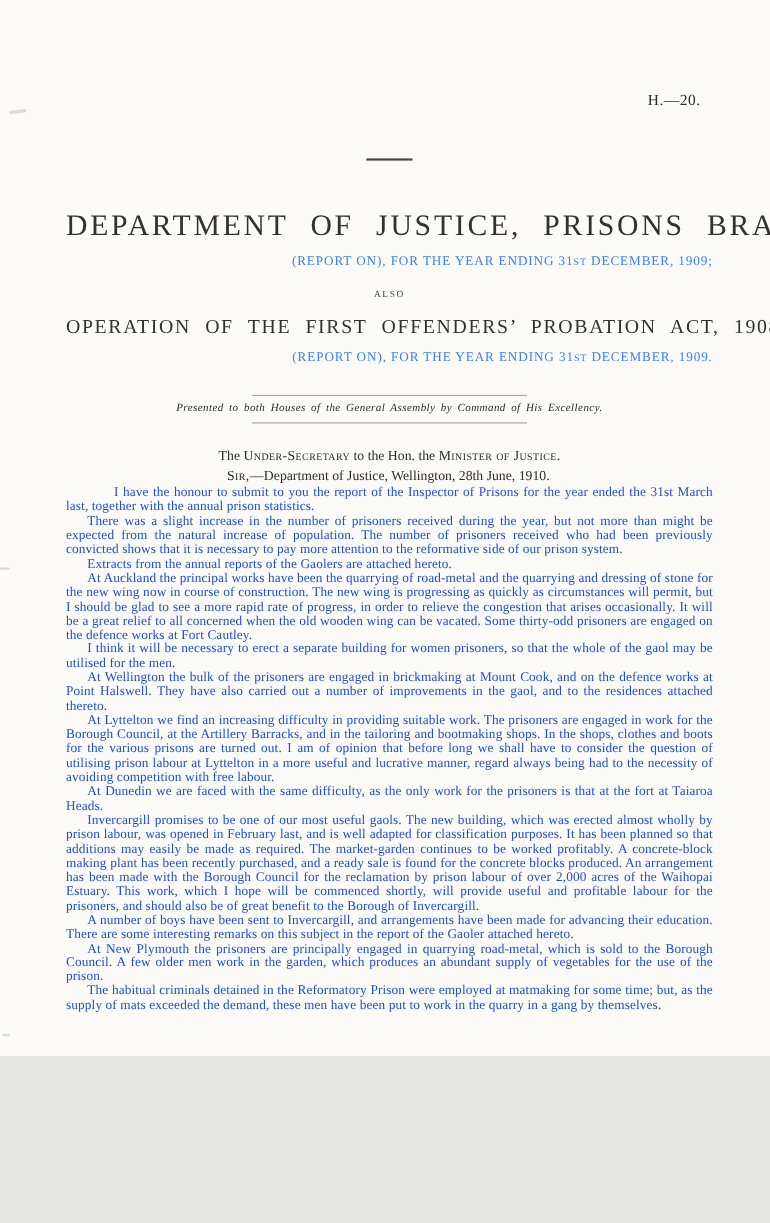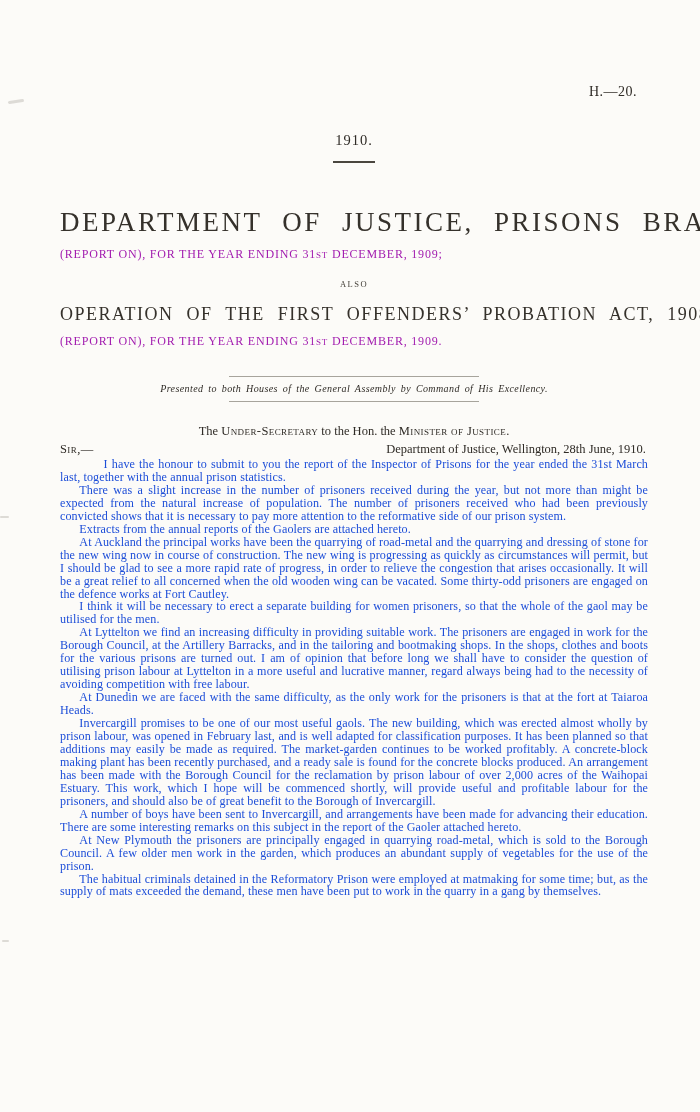--- a/index.html
+++ b/index.html
@@ -4,21 +4,21 @@
 <style>
   html, body {
     margin: 0;
     padding: 0;
     background: #e8e8e6;
     font-family: "Liberation Serif", "DejaVu Serif", serif;
   }
   .page {
     position: relative;
     width: 700px;
-    height: 1112px;
+    height: 960px;
     margin: 0 auto;
     background: #fcfbf8;
     color: #2f2b26;
     box-sizing: border-box;
     padding: 132px 52px 0 60px;
     overflow: hidden;
     -webkit-font-smoothing: antialiased;
   }
   .doc-ref {
     position: absolute;
@@ -49,25 +49,25 @@
     margin: 44px 0 0 0;
     text-align: center;
     font-size: 27px;
     font-weight: normal;
     letter-spacing: 2.5px;
     word-spacing: 11px;
     white-space: nowrap;
     color: #35312b;
   }
   .subtitle {
-    text-align: left;
+    text-align: right;
     font-size: 12px;
     letter-spacing: 0.8px;
     margin-top: 9px;
-    color: #a21caf;
+    color: #3b82f6;
   }
   .subtitle .ord {
     font-size: 0.75em;
   }
   .also {
     text-align: center;
     font-size: 8.5px;
     letter-spacing: 1.5px;
     margin-top: 17px;
     color: #45413a;
@@ -98,21 +98,21 @@
     margin: 6px 0 7px 0;
   }
   .addressee {
     text-align: center;
     font-size: 12.5px;
     margin-top: 22px;
   }
   .sc { font-variant: small-caps; letter-spacing: 0.4px; }
   .salutation-row {
     display: flex;
-    justify-content: space-between;
+    justify-content: center;
     align-items: baseline;
     font-size: 12.5px;
     margin-top: 3px;
   }
   .dateline { padding-right: 2px; }
   .body-text {
     margin-top: 1px;
     font-size: 12.1px;
     line-height: 12.95px;
     text-align: justify;
@@ -138,21 +138,20 @@
 <body>
 
 <div class="page">
 
   <div class="smudge smudge-1"></div>
   <div class="smudge smudge-2"></div>
   <div class="smudge smudge-3"></div>
 
   <div class="doc-ref">H.—20.</div>
 
-  <div class="year">1910.</div>
   <hr class="rule-short">
 
   <h1 class="main-title">DEPARTMENT OF JUSTICE, PRISONS BRANCH</h1>
 
   <div class="subtitle"><span>(REPORT ON), FOR THE YEAR ENDING 31</span><span class="ord">ST</span><span> DECEMBER, 1909;</span></div>
 
   <div class="also">ALSO</div>
 
   <h2 class="secondary-title">OPERATION OF THE FIRST OFFENDERS’ PROBATION ACT, 1908</h2>
 
@@ -168,20 +167,21 @@
     <span class="sc">Sir,—</span>
     <span class="dateline">Department of Justice, Wellington, 28th June, 1910.</span>
   </div>
 
   <div class="body-text">
     <p class="para first">I have the honour to submit to you the report of the Inspector of Prisons for the year ended the 31st March last, together with the annual prison statistics.</p>
     <p class="para">There was a slight increase in the number of prisoners received during the year, but not more than might be expected from the natural increase of population.  The number of prisoners received who had been previously convicted shows that it is necessary to pay more attention to the reformative side of our prison system.</p>
     <p class="para">Extracts from the annual reports of the Gaolers are attached hereto.</p>
     <p class="para">At Auckland the principal works have been the quarrying of road-metal and the quarrying and dressing of stone for the new wing now in course of construction.  The new wing is progressing as quickly as circumstances will permit, but I should be glad to see a more rapid rate of progress, in order to relieve the congestion that arises occasionally.   It will be a great relief to all concerned when the old wooden wing can be vacated.  Some thirty-odd prisoners are engaged on the defence works at Fort Cautley.</p>
     <p class="para">I think it will be necessary to erect a separate building for women prisoners, so that the whole of the gaol may be utilised for the men.</p>
+    <p class="para">At Wellington the bulk of the prisoners are engaged in brickmaking at Mount Cook, and on the defence works at Point Halswell.  They have also carried out a number of improvements in the gaol, and to the residences attached thereto.</p>
     <p class="para">At Lyttelton we find an increasing difficulty in providing suitable work.  The prisoners are engaged in work for the Borough Council, at the Artillery Barracks, and in the tailoring and bootmaking shops.  In the shops, clothes and boots for the various prisons are turned out.  I am of opinion that before long we shall have to consider the question of utilising prison labour at Lyttelton in a more useful and lucrative manner, regard always being had to the necessity of avoiding competition with free labour.</p>
     <p class="para">At Dunedin we are faced with the same difficulty, as the only work for the prisoners is that at the fort at Taiaroa Heads.</p>
     <p class="para">Invercargill promises to be one of our most useful gaols.  The new building, which was erected almost wholly by prison labour, was opened in February last, and is well adapted for classification purposes.   It has been planned so that additions may easily be made as required.   The market-garden continues to be worked profitably.   A concrete-block making plant has been recently purchased, and a ready sale is found for the concrete blocks produced.  An arrangement has been made with the Borough Council for the reclamation by prison labour of over 2,000 acres of the Waihopai Estuary.  This work, which I hope will be commenced shortly, will provide useful and profitable labour for the prisoners, and should also be of great benefit to the Borough of Invercargill.</p>
     <p class="para">A number of boys have been sent to Invercargill, and arrangements have been made for advancing their education.  There are some interesting remarks on this subject in the report of the Gaoler attached hereto.</p>
     <p class="para">At New Plymouth the prisoners are principally engaged in quarrying road-metal, which is sold to the Borough Council.  A few older men work in the garden, which produces an abundant supply of vegetables for the use of the prison.</p>
     <p class="para">The habitual criminals detained in the Reformatory Prison were employed at matmaking for some time; but, as the supply of mats exceeded the demand, these men have been put to work in the quarry in a gang by themselves.</p>
   </div>
 
 </div>
 

